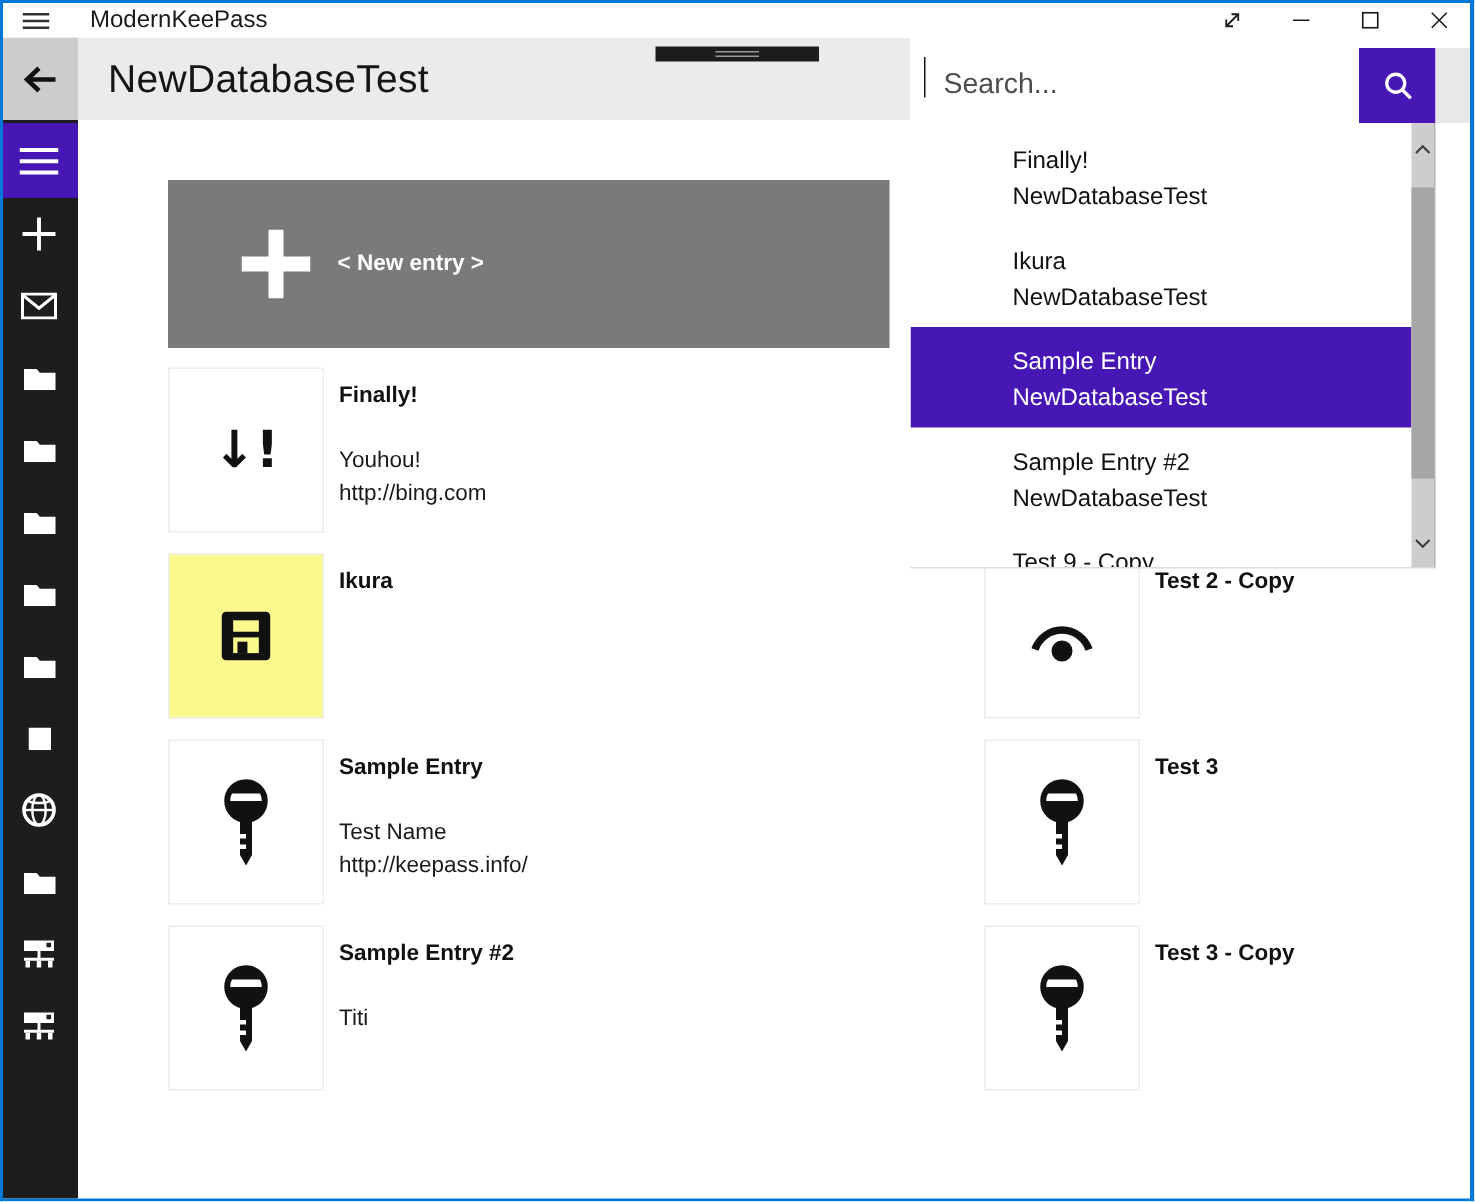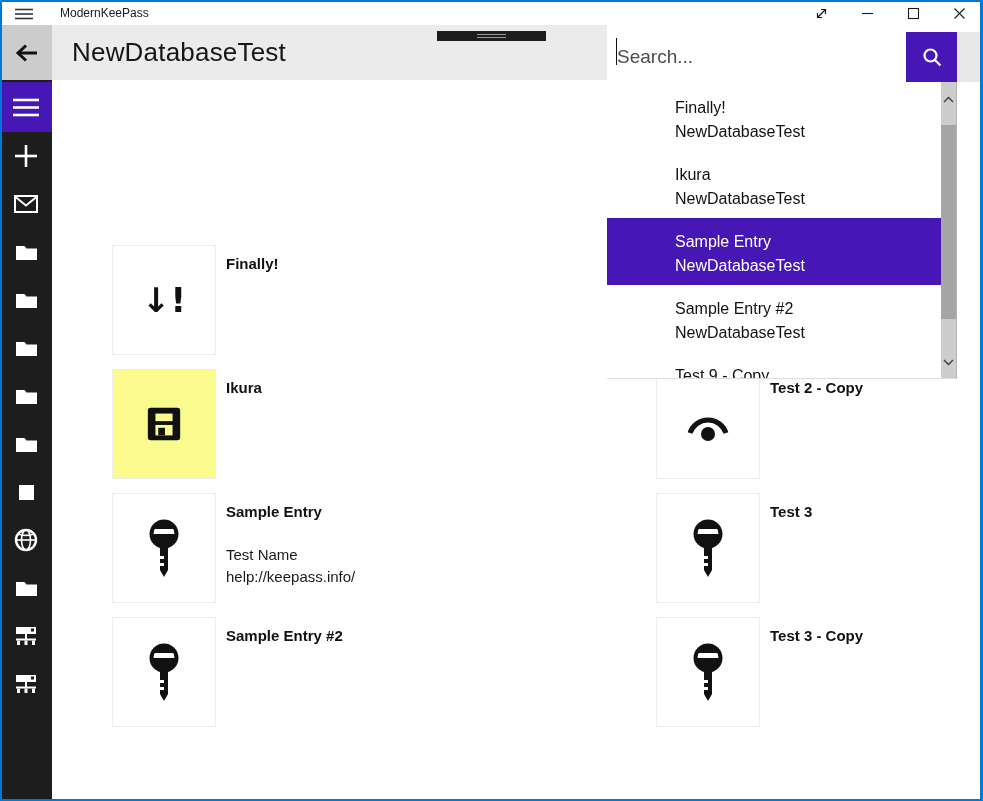--- a/index.html
+++ b/index.html
@@ -8,35 +8,35 @@
   
   .b{position:absolute;background:#0078d7;z-index:60;}
   .b-top{left:0;top:0;width:983px;height:2px;}
   .b-left{left:0;top:0;width:2px;height:801px;}
   .b-right{right:0;top:0;width:3px;height:801px;}
   .b-bottom{left:0;bottom:0;width:983px;height:2px;}
 
   
   .titlebar{position:absolute;left:2px;top:2px;right:3px;height:23px;background:#fff;z-index:40;}
   .tb-burger{position:absolute;left:13px;top:6px;}
-  .tb-title{position:absolute;left:58px;top:0;line-height:23px;font-size:12px;color:#1a1a1a;}
+  .tb-title{position:absolute;left:58px;top:0;line-height:23px;font-size:16px;color:#1a1a1a;}
   .winbtn{position:absolute;top:0;width:30px;height:23px;display:flex;align-items:center;justify-content:center;}
 
   
   .appheader{position:absolute;left:2px;top:25px;right:3px;height:57px;z-index:30;background:#fff;}
   .back-btn{position:absolute;left:-2px;top:0;width:54px;height:55px;background:#cccccc;
             display:flex;align-items:center;justify-content:center;}
   .hdr-strip{position:absolute;left:50px;top:0;width:555px;height:55px;background:#ebebeb;}
   .hdr-title{padding-left:20px;line-height:55px;font-size:26px;color:#151515;letter-spacing:.2px;}
   .cmd-handle{position:absolute;left:435px;top:6px;width:109px;height:10px;background:#1d1d1d;}
   .cmd-handle .grip{position:absolute;left:40px;width:29px;height:1px;background:#9a9a9a;}
   .search-wrap{position:absolute;left:605px;top:0;right:0;height:57px;background:#ffffff;}
   .search-input{position:absolute;left:0;top:7px;width:299px;height:50px;border:none;outline:none;
                 background:#fff;font-family:"Liberation Sans",sans-serif;font-size:19px;color:#222;
-                padding:0 0 0 10px;box-sizing:border-box;}
+                padding:0 0 0 22px;box-sizing:border-box;}
   .search-input::placeholder{color:#4d4d4d;opacity:1;}
   .caret{position:absolute;left:9px;top:13px;width:1px;height:27px;background:#111;}
   .search-btn{position:absolute;left:299px;top:7px;width:51px;height:50px;background:#4617b4;border:none;
               display:flex;align-items:center;justify-content:center;cursor:pointer;}
   .search-filler{position:absolute;left:350px;top:7px;width:23px;height:50px;background:#e8e8e8;}
 
   
   .sidebar{position:absolute;left:2px;top:80px;width:50px;bottom:2px;background:#1d1d1d;z-index:35;}
   .nav-toggle{position:absolute;left:-2px;top:2px;width:52px;height:50px;background:#4617b4;
               display:flex;align-items:center;justify-content:center;}
@@ -259,27 +259,40 @@
               <rect x="10.5" y="14.5" width="3" height="4.5" fill="#fff"></rect>
               <rect x="18" y="14.5" width="3" height="4.5" fill="#fff"></rect>
             </svg>
           </span>
       </div>
     </div>
   </div>
 
   <div class="content">
 
+    <div class="new-entry">
+      <span class="plus">
+        <svg width="46" height="46" viewBox="0 0 46 46">
+            <rect x="18" y="0" width="10" height="46" fill="#fff"></rect>
+            <rect x="0" y="18" width="46" height="10" fill="#fff"></rect>
+          </svg>
+      </span>
+      <span class="ne-label">&lt; New entry &gt;</span>
+    </div>
 
     <div class="entry-row" style="left:60px;top:163px;">
       <div class="tile">
         <span class="glyph-dl">↓!</span>
       </div>
       <div class="etext">
         <div class="etitle">Finally!</div>
+        <div class="elines">
+          <div>Youhou!</div>
+          <div>http://bing.com</div>
+        </div>
       </div>
     </div>
 
     <div class="entry-row" style="left:60px;top:287px;">
       <div class="tile yellow">
         <span>
           <svg width="38" height="38" viewBox="0 0 40 40">
               <rect x="3" y="3" width="34" height="34" rx="3" fill="#111"></rect>
               <rect x="11" y="9" width="18" height="8" fill="#fbfb8d"></rect>
               <rect x="11" y="21" width="18" height="11" fill="#fbfb8d"></rect>
@@ -307,21 +320,21 @@
               <polygon points="14,51 22,51 18,58" fill="#111"></polygon>
               <rect x="14" y="37" width="4" height="3" fill="#fff"></rect>
               <rect x="14" y="44" width="4" height="3" fill="#fff"></rect>
             </svg>
         </span>
       </div>
       <div class="etext">
         <div class="etitle">Sample Entry</div>
         <div class="elines">
           <div>Test Name</div>
-          <div>help://keepass.info/</div>
+          <div>http://keepass.info/</div>
         </div>
       </div>
     </div>
 
     <div class="entry-row" style="left:60px;top:535px;">
       <div class="tile">
         <span>
           <svg width="36" height="58" viewBox="0 0 36 58">
               <circle cx="18" cy="15" r="12.5" fill="#111"></circle>
               <rect x="4" y="10" width="28" height="5" fill="#fff"></rect>
@@ -329,20 +342,21 @@
               <rect x="14" y="27" width="8" height="24" fill="#111"></rect>
               <polygon points="14,51 22,51 18,58" fill="#111"></polygon>
               <rect x="14" y="37" width="4" height="3" fill="#fff"></rect>
               <rect x="14" y="44" width="4" height="3" fill="#fff"></rect>
             </svg>
         </span>
       </div>
       <div class="etext">
         <div class="etitle">Sample Entry #2</div>
         <div class="elines">
+          <div>Titi</div>
         </div>
       </div>
     </div>
 
     <div class="entry-row" style="left:604px;top:287px;">
       <div class="tile">
         <span>
           <svg width="48" height="38" viewBox="0 0 48 38">
               <path d="M6,28 A19,19 0 0 1 42,28" fill="none" stroke="#111" stroke-width="5"></path>
               <circle cx="24" cy="29" r="7" fill="#111"></circle>

